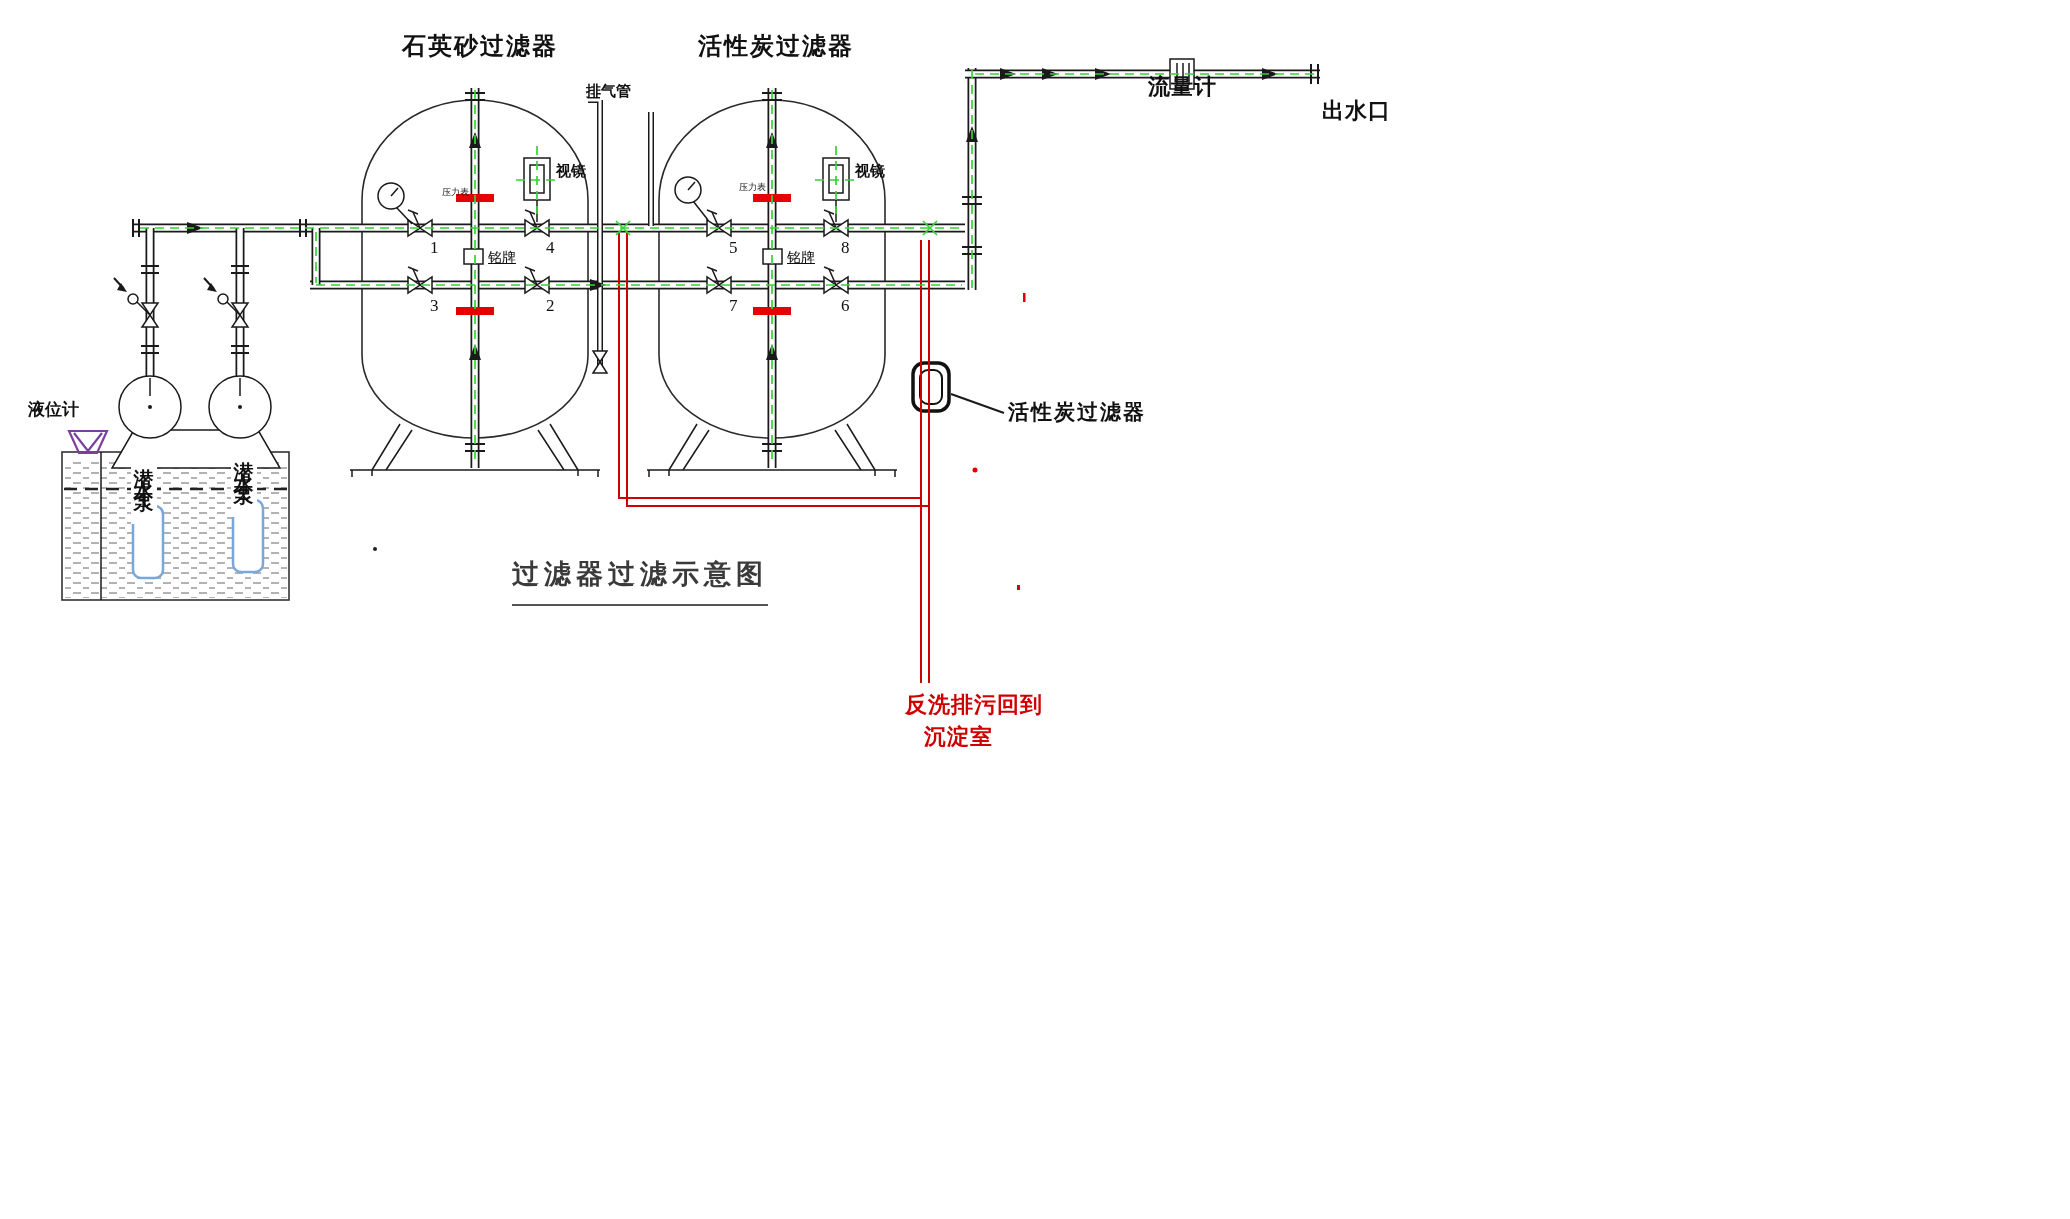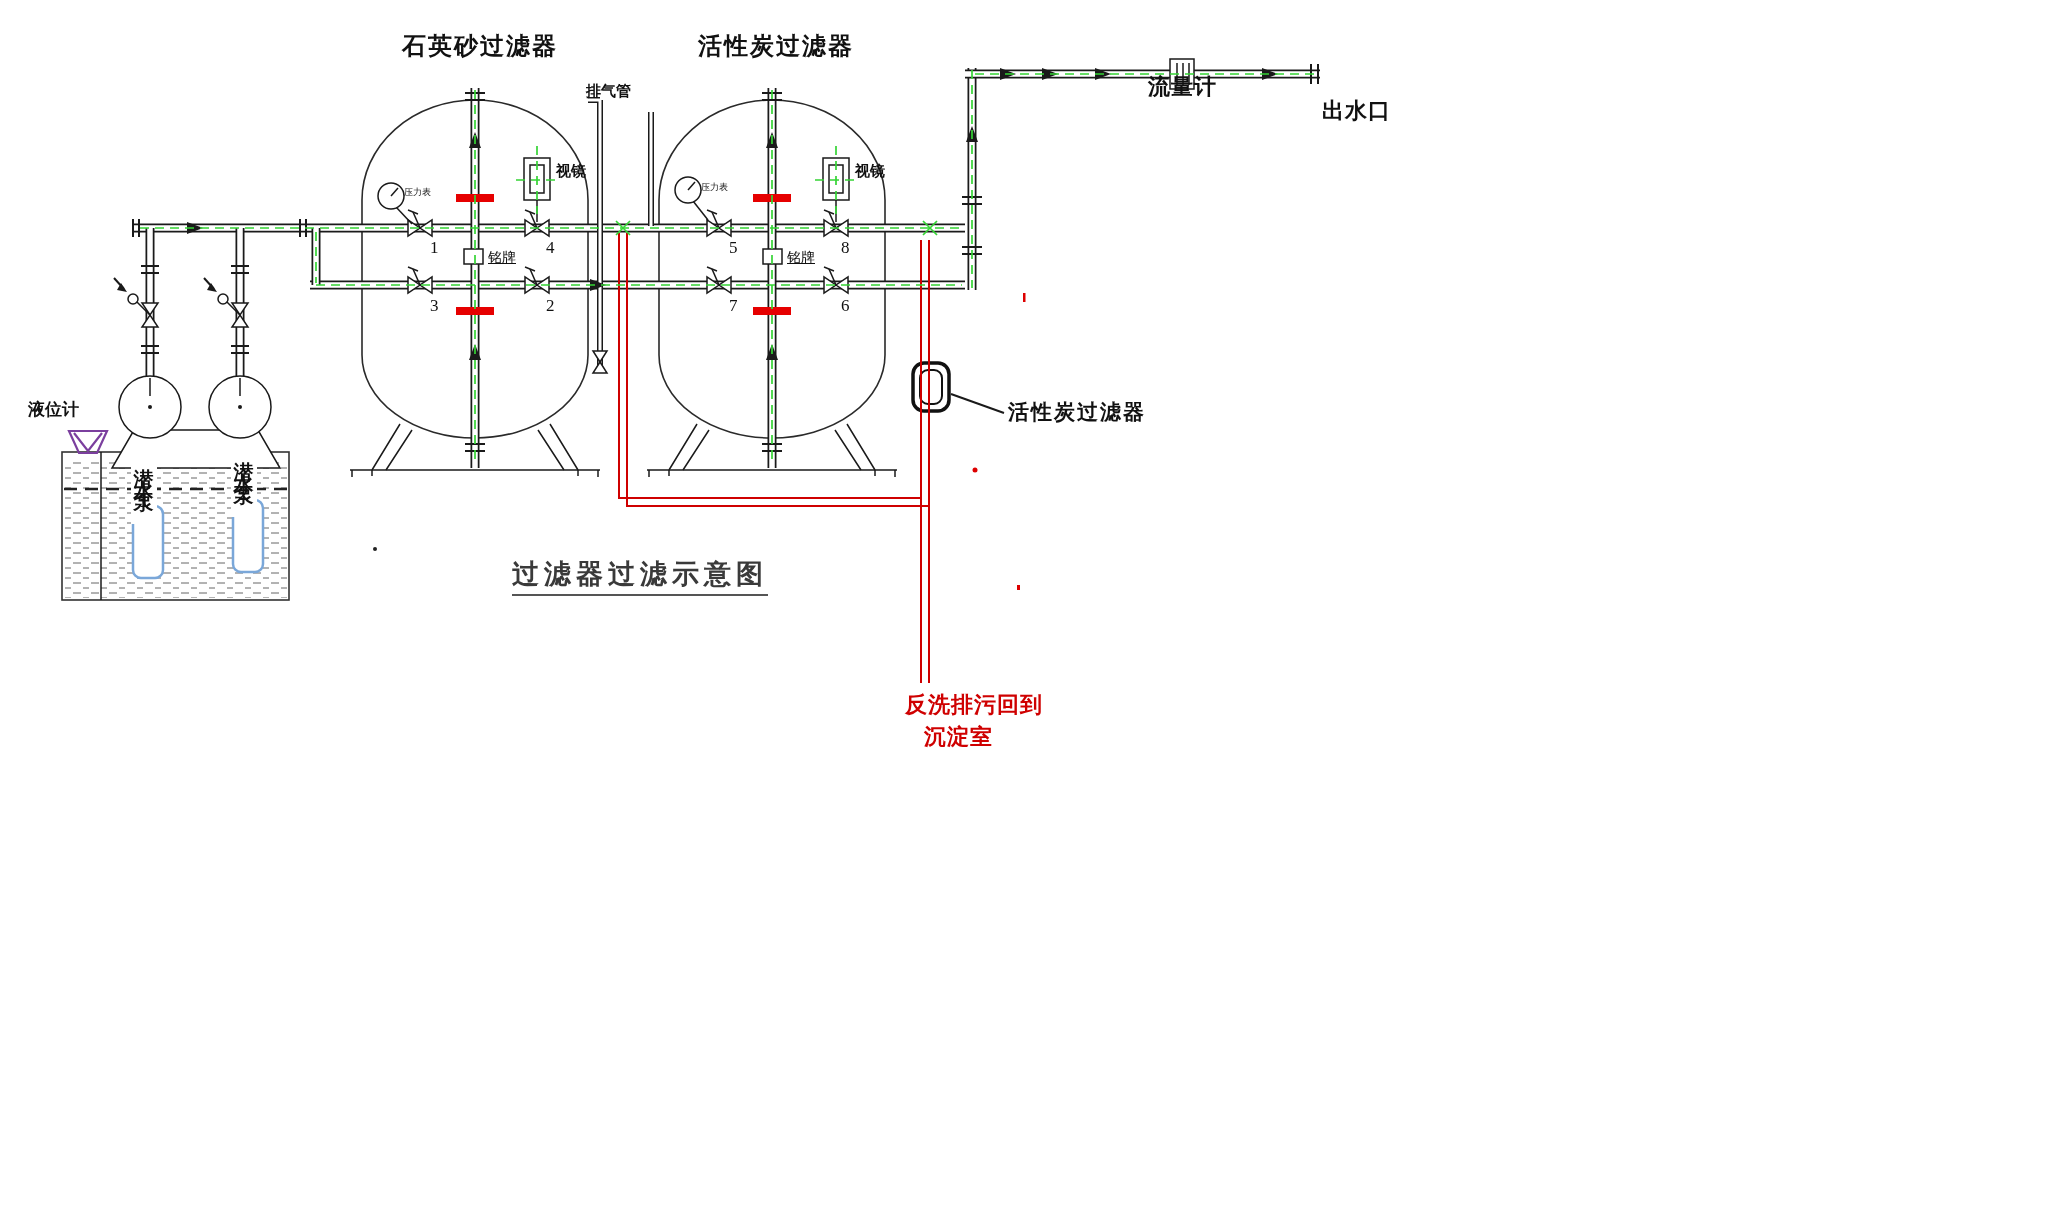--- a/index.html
+++ b/index.html
@@ -4,27 +4,27 @@
 <style>
   html,body{margin:0;padding:0;background:#fff;}
   #stage{position:relative;width:2070px;height:1179px;background:#fff;overflow:hidden;
          font-family:"Liberation Serif","DejaVu Serif",serif;}
   svg{position:absolute;left:0;top:0;}
   .lbl{position:absolute;color:#111;font-weight:bold;white-space:nowrap;}
   .lbl-24{font-size:24px;letter-spacing:2px;}
   .lbl-22{font-size:22px;letter-spacing:1px;}
   .lbl-15{font-size:15px;}
   .lbl-14{font-size:14px;font-weight:normal;text-decoration:underline;}
-  .lbl-tiny{font-size:9px;font-weight:normal;}
+  .lbl-tiny{font-size:9px;font-weight:normal;margin-left:38px;}
   .red-lbl{color:#cf0000;}
   .vert{writing-mode:vertical-rl;text-orientation:upright;letter-spacing:12px;
         font-size:20px;background:#fff;padding:1px 2px;line-height:1.1;}
   .valve-num{position:absolute;font-size:17px;color:#111;}
   #title{position:absolute;left:512px;top:556px;font-size:27px;font-weight:bold;color:#3a3a3a;
-         letter-spacing:5px;border-bottom:2px solid #555;padding-bottom:2px;}
+         letter-spacing:5px;border-bottom:2px solid #555;padding-bottom:12px;}
   
   .po{fill:none;stroke:#1a1a1a;stroke-width:9;}
   .pi{fill:none;stroke:#fff;stroke-width:5.5;}
   .pot{fill:none;stroke:#1a1a1a;stroke-width:6;}
   .pit{fill:none;stroke:#fff;stroke-width:3;}
   .ln{stroke:#1a1a1a;stroke-width:1.5;fill:none;}
   .lnw{stroke:#1a1a1a;stroke-width:2;fill:none;}
   .wht{fill:#fff;stroke:#1a1a1a;stroke-width:1.5;}
   .blk{fill:#1a1a1a;stroke:none;}
   .vessel{fill:#fff;stroke:#2a2a2a;stroke-width:1.6;}

